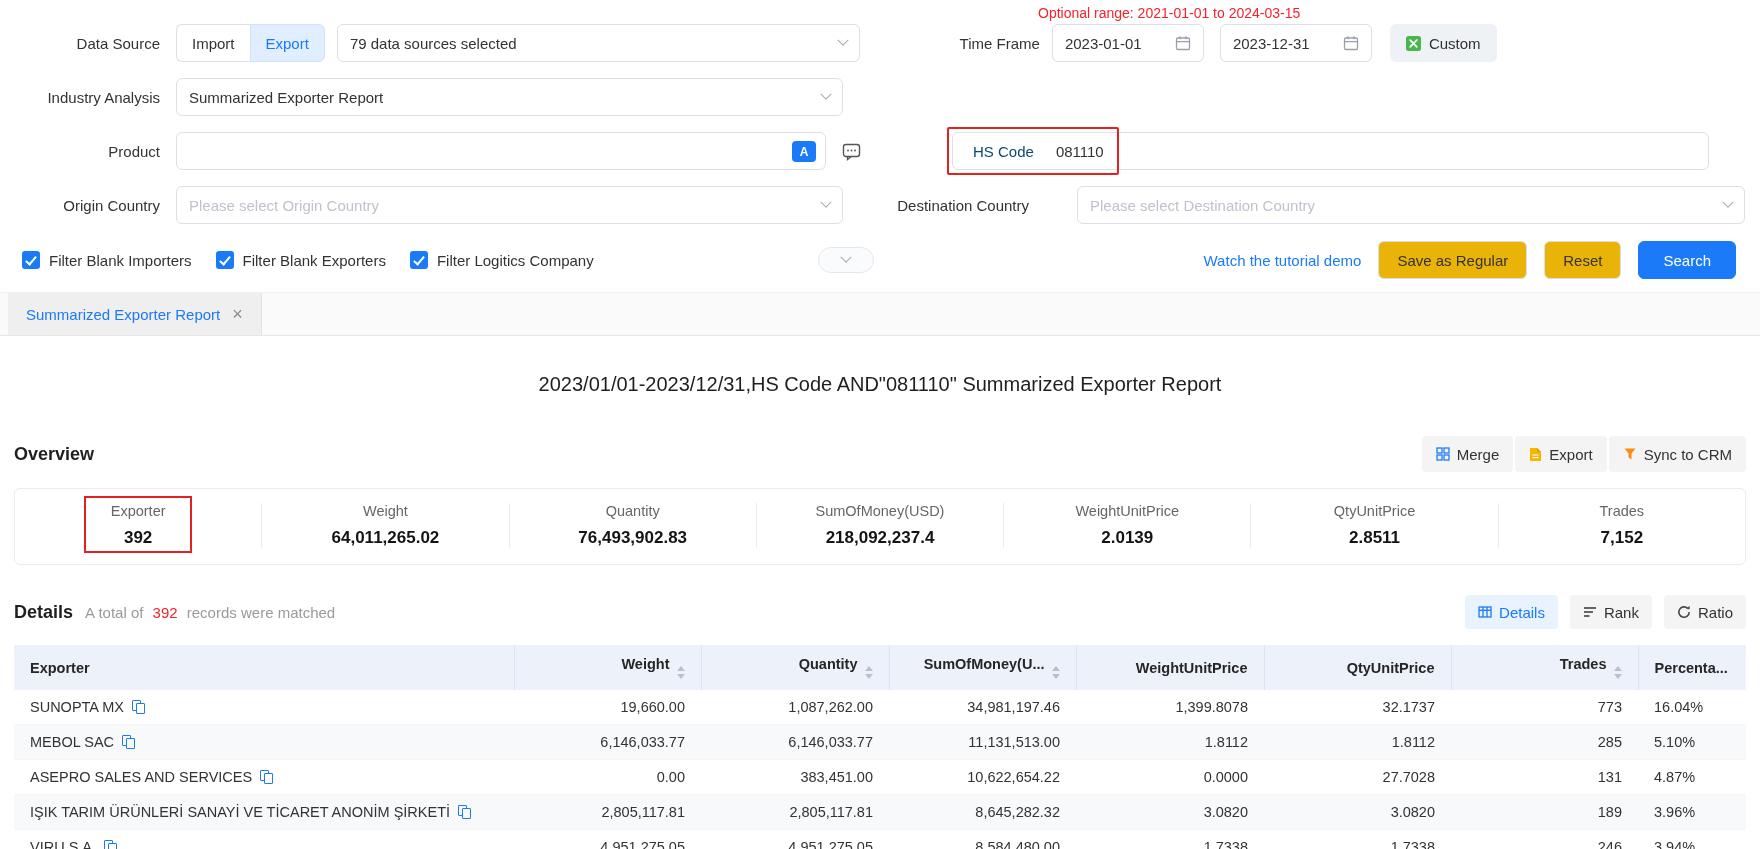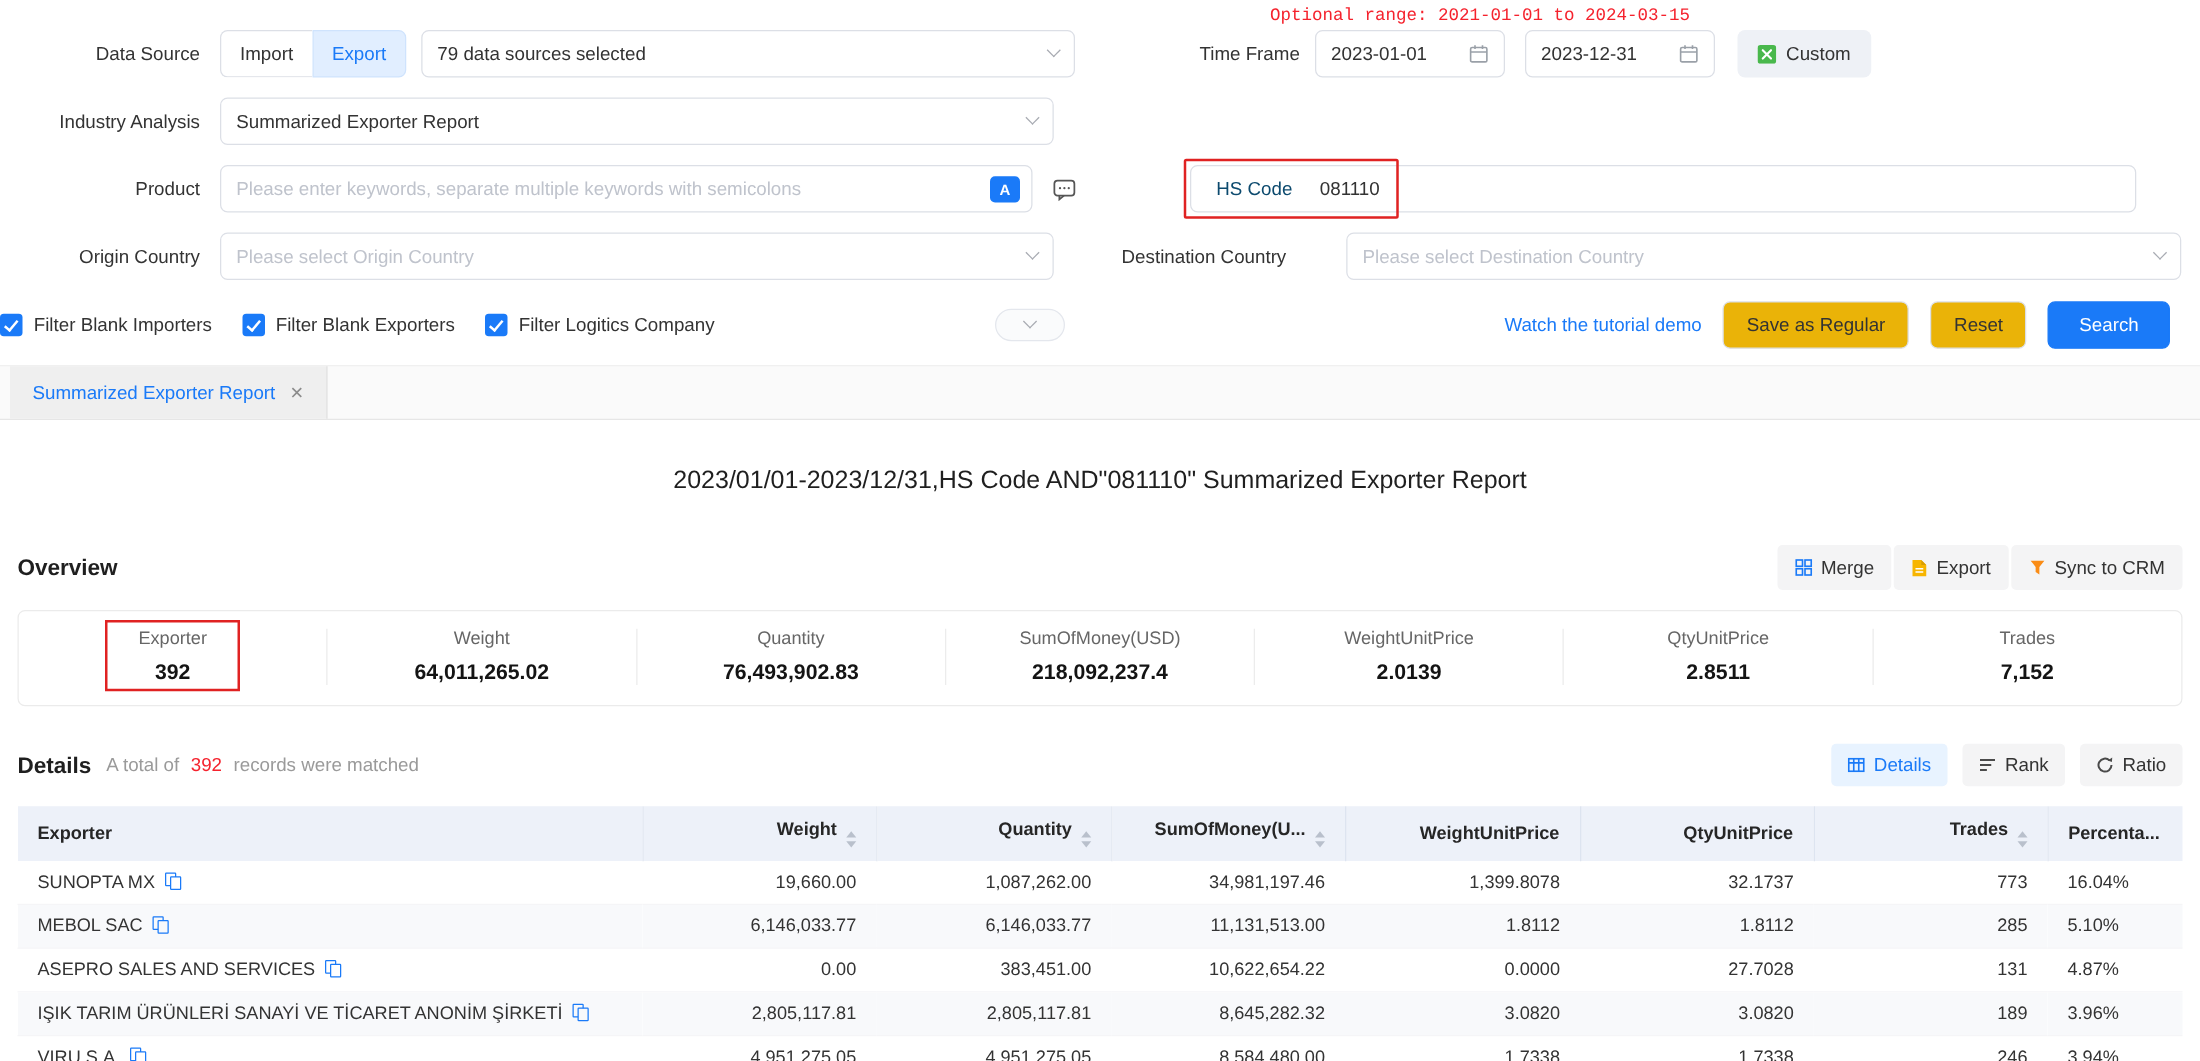--- a/index.html
+++ b/index.html
@@ -2,21 +2,21 @@
 <html><head>
 <meta charset="utf-8">
 <style>
   * { margin:0; padding:0; box-sizing:border-box; }
   html,body { background:#fff; }
   body { font-family:"Liberation Sans","DejaVu Sans",sans-serif; }
   .page { width:1760px; height:849px; background:#fff; position:relative; overflow:hidden; color:#333; font-size:15px; }
 
   
   .filters { position:relative; padding-top:24px; }
-  .optional-range { position:absolute; top:5px; left:1016px; color:#f5222d; font-size:14px;font-family:Liberation Mono, monospace; }
+  .optional-range { position:absolute; top:5px; left:1038px; color:#f5222d; font-size:14px; }
   .form-row { display:flex; align-items:center; margin-bottom:16px; height:38px; }
   .row-last { height:32px; margin-top:20px; }
   .f-label { width:160px; margin-right:16px; text-align:right; flex:none; color:#333; }
   .ctl { height:38px; border:1px solid #dcdfe6; border-radius:6px; background:#fff; display:flex; align-items:center; padding:0 12px; }
   .sel { justify-content:space-between; cursor:pointer; }
   .chev { width:8px; height:8px; border-right:1.5px solid #a8abb2; border-bottom:1.5px solid #a8abb2; transform:rotate(45deg) translate(-2px,-2px); flex:none; }
   .placeholder { color:#bfc3cc; }
 
   .segmented { display:flex; flex:none; }
   .seg-btn { height:38px; padding:0 15px; font-size:15px; border:1px solid #dcdfe6; background:#fff; color:#333; cursor:pointer; font-family:inherit; }
@@ -39,21 +39,21 @@
 
   .hs-input { margin-left:88px; width:757px; position:relative; }
   .hs-label { color:#0c4a6e; margin:0 22px 0 8px; flex:none; }
   .hs-input input { border:none; outline:none; flex:1; font-size:15px; font-family:inherit; color:#333; background:transparent; }
   .hs-annot { position:absolute; left:-6px; top:-6px; width:172px; height:48px; border:2px solid #e02222; border-radius:2px; pointer-events:none; }
 
   .oc-select { width:667px; }
   .dc-label { width:150px; margin-left:36px; margin-right:12px; text-align:right; }
   .dc-select { width:668px;margin-left:36px; }
 
-  .checkbox-row { }
+  .checkbox-row { padding-left:22px; }
   .cb-item { display:flex; align-items:center; gap:9px; margin-right:24px; cursor:pointer; }
   .cb { width:18px; height:18px; background:#1a7af8; border-radius:3px; position:relative; flex:none; }
   .cb::after { content:""; position:absolute; left:6px; top:2.5px; width:4px; height:9px; border-right:2px solid #fff; border-bottom:2px solid #fff; transform:rotate(40deg); }
   .expand-pill { margin-left:200px; width:56px; height:26px; border:1px solid #e4e7ed; background:#fafbfc; border-radius:14px; display:flex; align-items:center; justify-content:center; cursor:pointer; flex:none; }
   .filter-actions { margin-left:auto; margin-right:24px; display:flex; align-items:center; gap:17px; }
   .tutorial-link { color:#1a7af8; cursor:pointer; white-space:nowrap; }
   .btn { height:38px; padding:0 18px; border-radius:6px; border:1px solid #dcdfe6; background:#eab308; font-size:15px; color:#333; cursor:pointer; font-family:inherit; white-space:nowrap; }
   .btn-primary { background:#1a7af8; border-color:#1a7af8; color:#fff; padding:0 24px; }
 
   
@@ -149,21 +149,20 @@
       <div class="f-label">Industry Analysis</div>
       <div class="ctl sel ia-select">
         <span>Summarized Exporter Report</span>
         <span class="chev"></span>
       </div>
     </div>
 
     <div class="form-row">
       <div class="f-label">Product</div>
       <div class="ctl product-input">
-        <input type="text" placeholder="Please enter keywords, separate multiple keywords with semicolons" style="">
         <span class="translate-badge">A</span>
       </div>
       <button class="comment-btn">
         <svg width="19" height="19" viewBox="0 0 19 19">
             <rect x="1.5" y="2.5" width="16" height="12" rx="2.5" fill="none" stroke="#555" stroke-width="1.4"></rect>
             <path d="M5.5 14.5 L5.5 17.5 L9.2 14.5" fill="none" stroke="#555" stroke-width="1.4"></path>
             <circle cx="6" cy="8.5" r="0.9" fill="#555"></circle>
             <circle cx="9.5" cy="8.5" r="0.9" fill="#555"></circle>
             <circle cx="13" cy="8.5" r="0.9" fill="#555"></circle>
           </svg>

